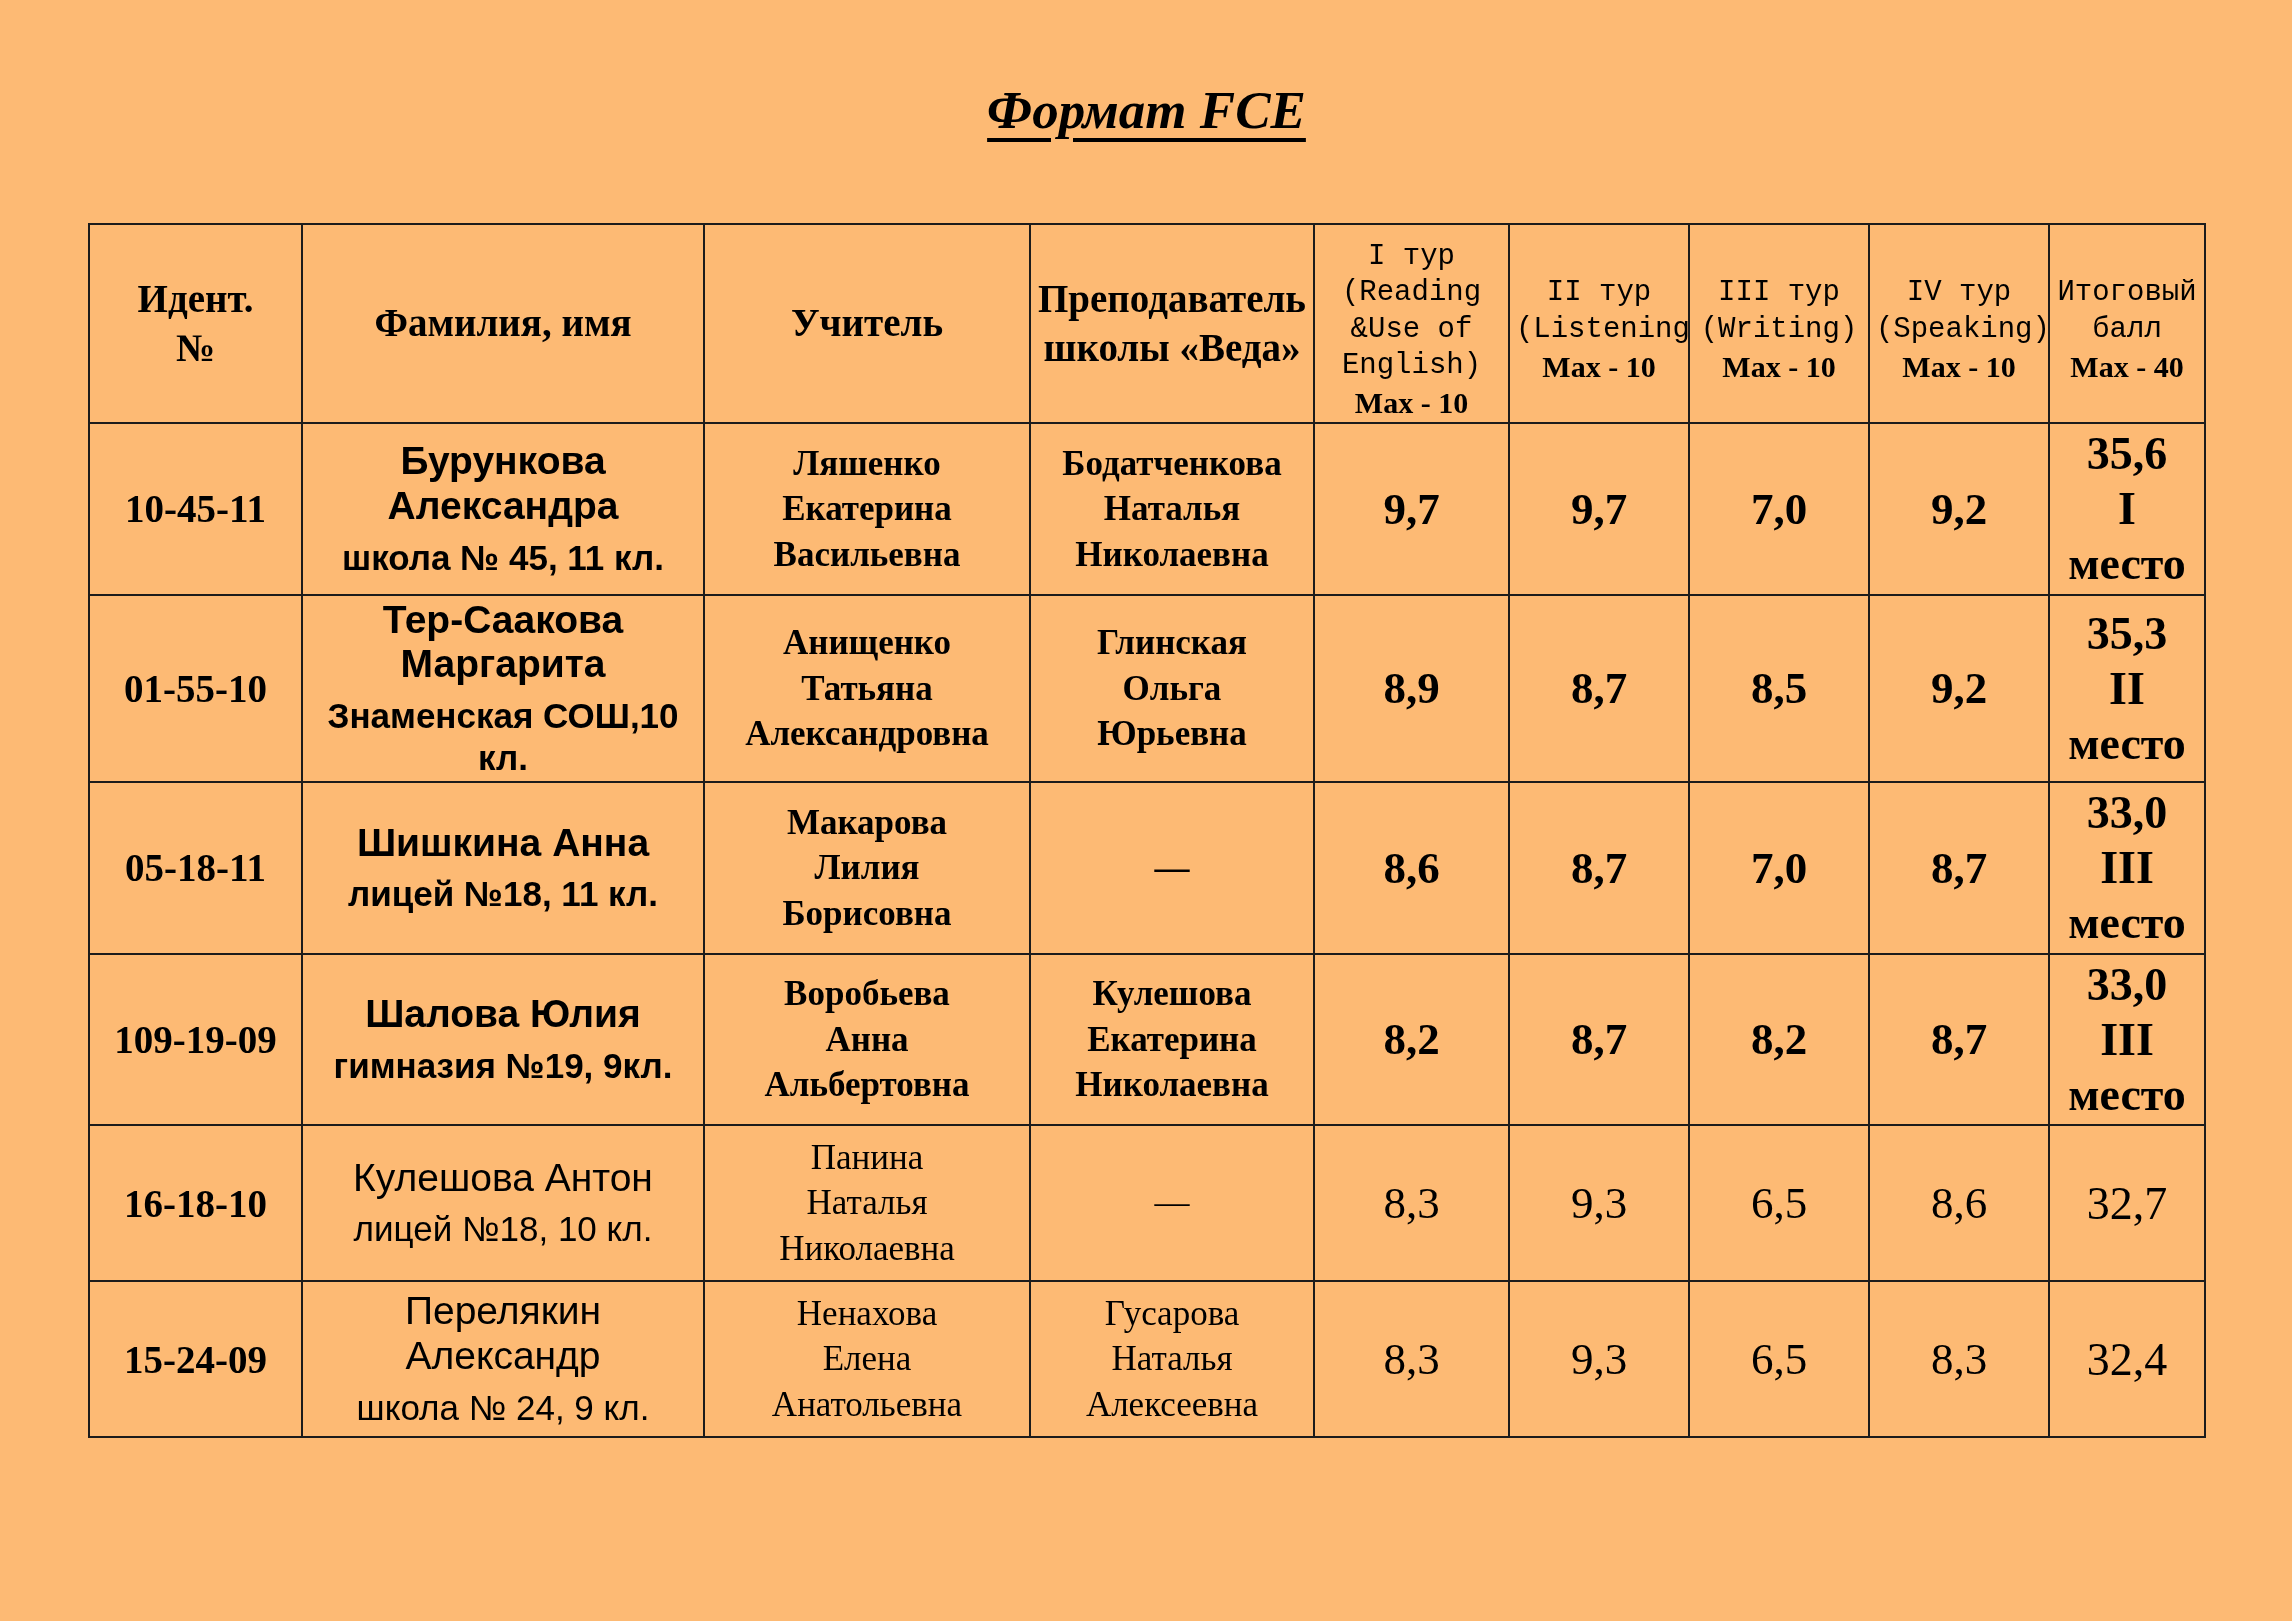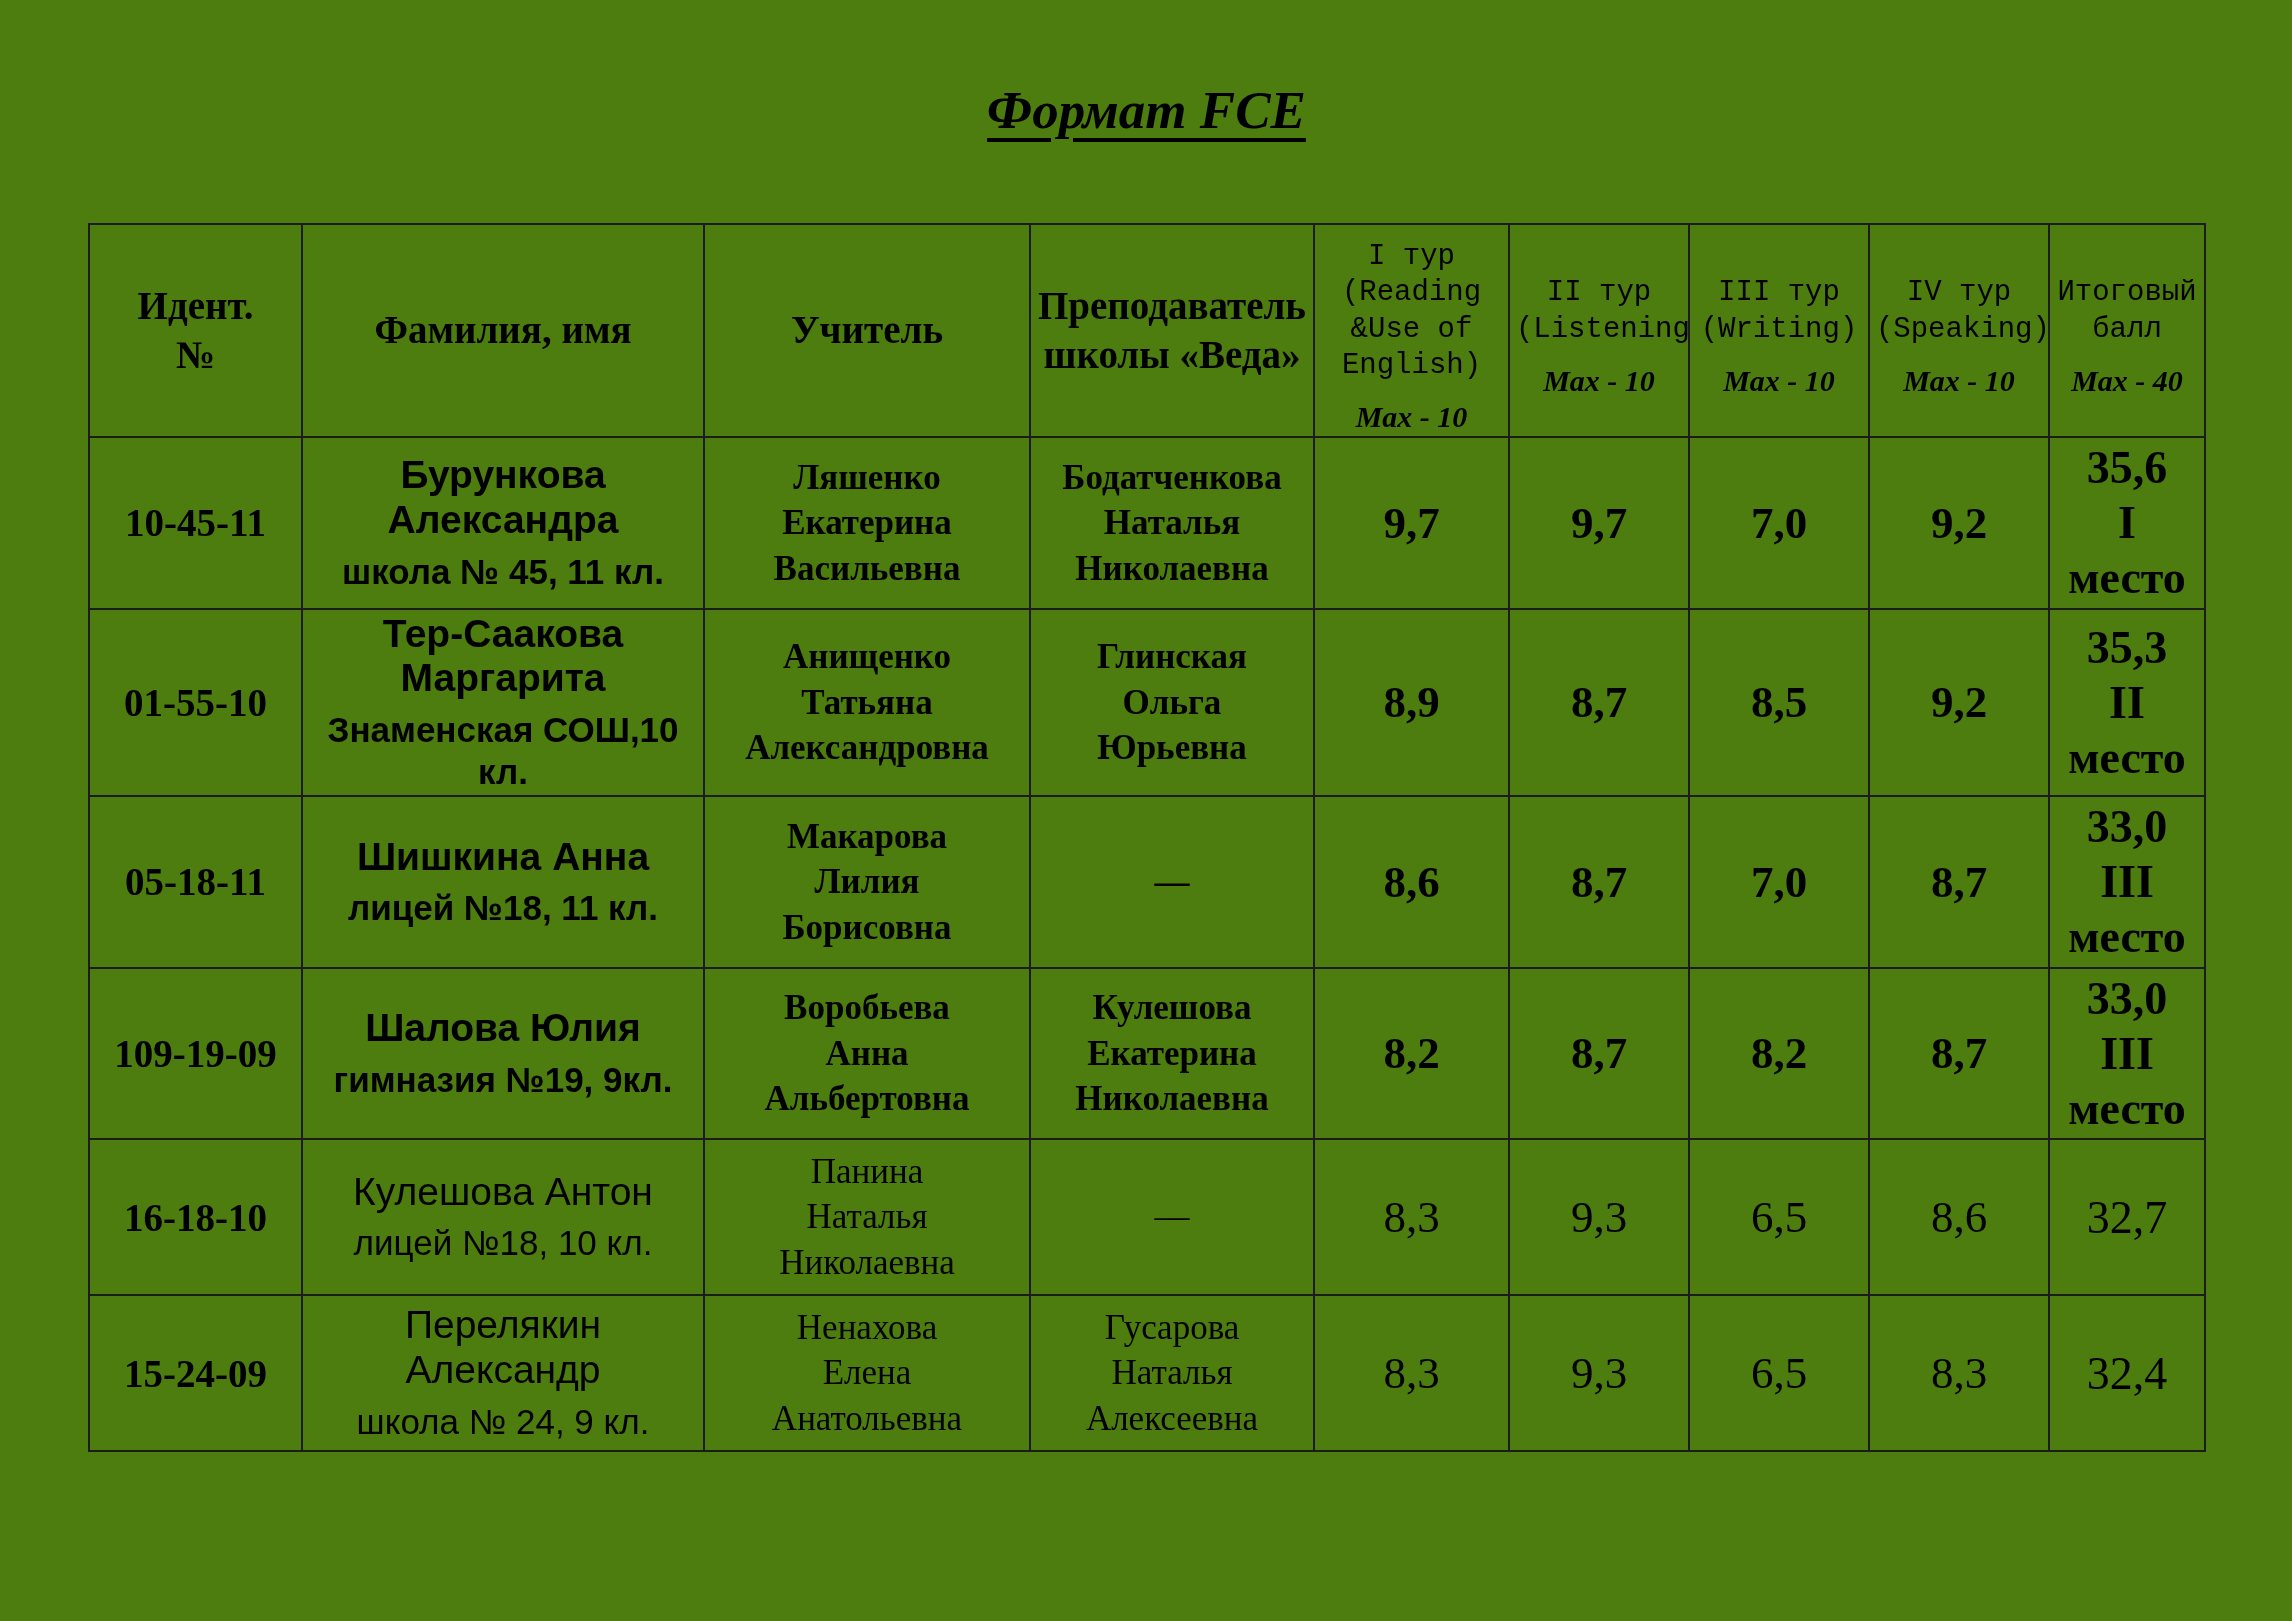--- a/index.html
+++ b/index.html
@@ -1,20 +1,20 @@
 <!DOCTYPE html>
 <html><head>
 <meta charset="utf-8">
 <style>
   html, body { margin: 0; padding: 0; background: #ffffff; }
   .page {
     position: relative;
     width: 2293px;
     height: 1621px;
-    background: #4d7c0f;
+    background: #fdba74;
     font-family: "Liberation Serif", "DejaVu Serif", serif;
     color: #000000;
   }
   .doc-title {
     position: absolute;
     top: 80px;
     left: 0;
     width: 100%;
     text-align: center;
     font-family: "Liberation Serif", "DejaVu Serif", serif;
@@ -57,22 +57,21 @@
     font-size: 29px;
     font-weight: 400;
     line-height: 1.25;
     white-space: pre-line;
     margin-top: 12px;
   }
   .tour-max {
     font-family: "Liberation Serif", "DejaVu Serif", serif;
     font-size: 30px;
     font-weight: 700;
-    margin-top: 16px;
-    font-style: italic;
+    margin-top: 2px;
   }
 
   
   .cell-id {
     font-family: "Liberation Serif", "DejaVu Serif", serif;
     font-size: 39px;
     font-weight: 700 !important;
     border-radius: 30px;
   }
   .name-main {

